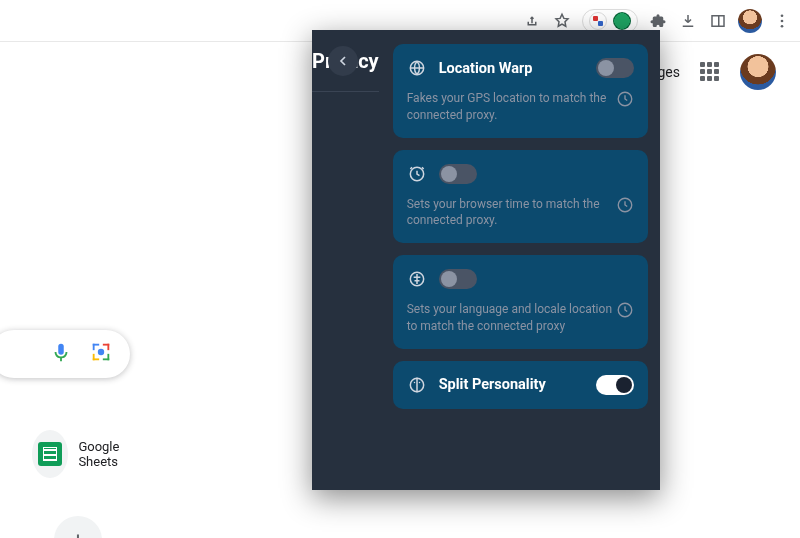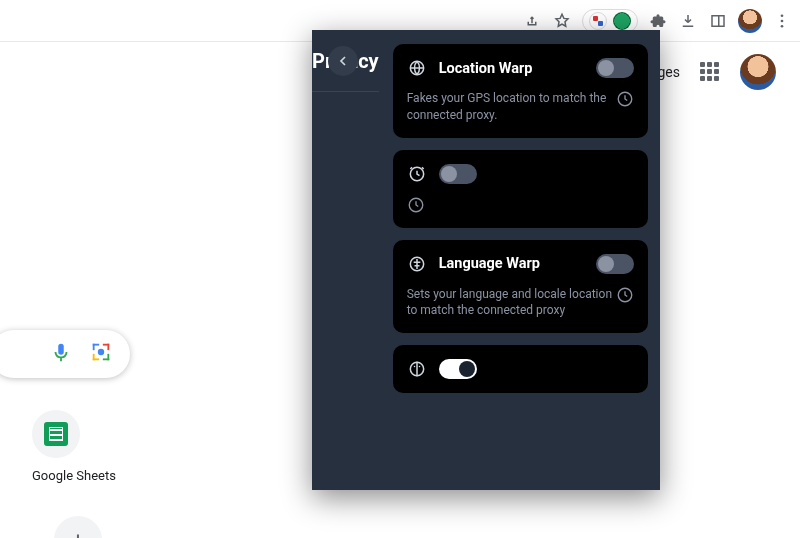--- a/index.html
+++ b/index.html
@@ -58,22 +58,22 @@
     width:140px; height:48px;
     background:#fff; border-radius:24px;
     box-shadow: 0 1px 6px rgba(32,33,36,0.28);
     display:flex; align-items:center; justify-content:flex-end; gap:18px;
     padding-right:18px;
   }
   .mic-icon svg, .lens-icon svg { width:22px; height:22px; }
 
   
   .shortcut {
-    position:absolute; left:32px; top:410px;
-    width:110px; display:flex; flex-direction:column; align-items:flex-start; gap:10px;
+    position:absolute; left:32px; top:430px;
+    width:110px; display:flex; flex-direction:row; align-items:center; gap:10px;
   }
   .shortcut .tile {
     width:48px;height:48px;border-radius:50%;background:#f1f3f4;
     display:flex;align-items:center;justify-content:center;
   }
   .sheets-icon{width:24px;height:24px;background:#0f9d58;border-radius:3px;position:relative;}
   .sheets-icon::before{content:"";position:absolute;inset:5px;border:1.5px solid #fff;}
   .sheets-icon::after{content:"";position:absolute;left:5px;right:5px;top:50%;height:1.5px;background:#fff;box-shadow:0 -5px 0 #fff,0 5px 0 #fff;}
   .shortcut .label{font-size:13px;color:#202124;}
 
@@ -111,21 +111,21 @@
   }
   .popup-body {
     flex:1; padding:14px 12px 0 14px; overflow:auto;
     display:flex; flex-direction:column; gap:12px;
     position:relative;
   }
   .popup-body::-webkit-scrollbar{width:6px;}
   .popup-body::-webkit-scrollbar-thumb{background:#4a5465;border-radius:3px;}
 
   .card {
-    background:#000000; border-radius:10px;
+    background:#0c4a6e; border-radius:10px;
     padding:14px 14px 14px 14px;
   }
   .card-row {
     display:flex; align-items:center; gap:12px;
   }
   .card-row .feat-icon {
     width:20px;height:20px;color:#cfd6e0;flex:0 0 20px;
   }
   .card-row .feat-title {
     flex:1; font-size:14.5px; font-weight:700; color:#fff;
@@ -292,38 +292,38 @@
           <svg viewBox="0 0 24 24" fill="none" stroke="currentColor" stroke-width="1.8">
               <circle cx="12" cy="12" r="8"></circle>
               <path d="M12 8v4l3 2M4 6l2-2M20 6l-2-2"></path>
             </svg>
         </span>
         <div class="toggle">
             <div class="knob"></div>
           </div>
       </div>
       <div class="card-desc">
+        <span class="desc-text">Sets your browser time to match the connected proxy.</span>
         <span class="info-icon">
           <svg viewBox="0 0 24 24" fill="none" stroke="currentColor" stroke-width="1.8">
               <circle cx="12" cy="12" r="9"></circle>
               <path d="M12 7v5l3 2"></path>
             </svg>
         </span>
       </div>
     </div>
 
     <div class="card">
       <div class="card-row">
         <span class="feat-icon">
           <svg viewBox="0 0 24 24" fill="none" stroke="currentColor" stroke-width="1.8">
               <circle cx="12" cy="12" r="8"></circle>
               <path d="M8 10h8M9 14h6M12 6v12"></path>
             </svg>
         </span>
-        <span class="feat-title">Language Warp</span>
         <div class="toggle">
             <div class="knob"></div>
           </div>
       </div>
       <div class="card-desc">
         <span class="desc-text">Sets your language and locale location to match the connected proxy</span>
         <span class="info-icon">
           <svg viewBox="0 0 24 24" fill="none" stroke="currentColor" stroke-width="1.8">
               <circle cx="12" cy="12" r="9"></circle>
               <path d="M12 7v5l3 2"></path>
@@ -333,20 +333,21 @@
     </div>
 
     <div class="card">
       <div class="card-row">
         <span class="feat-icon">
           <svg viewBox="0 0 24 24" fill="none" stroke="currentColor" stroke-width="1.8">
               <circle cx="12" cy="12" r="8"></circle>
               <path d="M12 4v16M9 9h0M15 9h0" stroke-linecap="round"></path>
             </svg>
         </span>
+        <span class="feat-title">Split Personality</span>
         <div class="toggle on">
             <div class="knob"></div>
           </div>
       </div>
     </div>
 
   </div>
 </div>
 
 </body></html>

